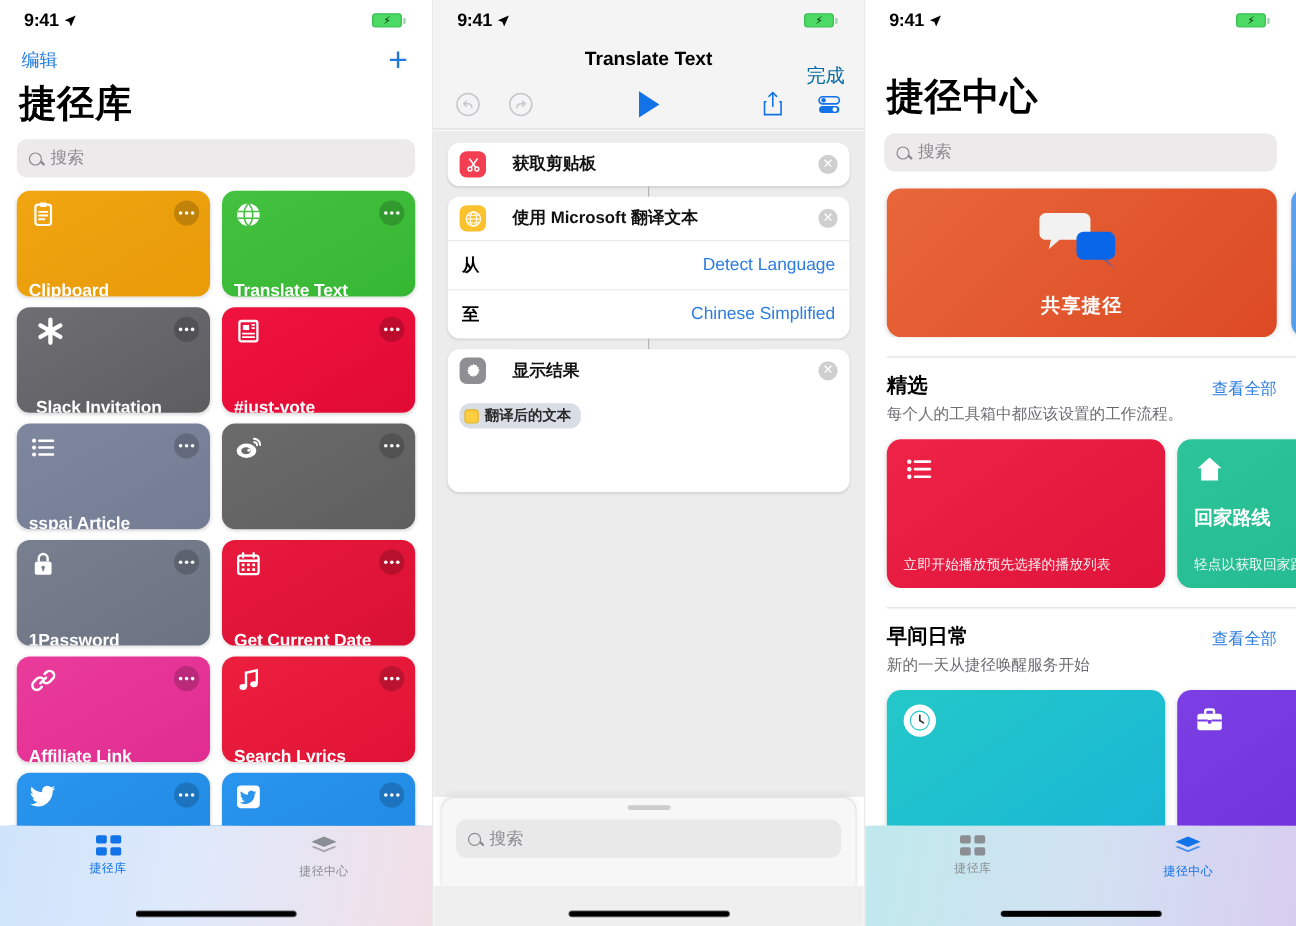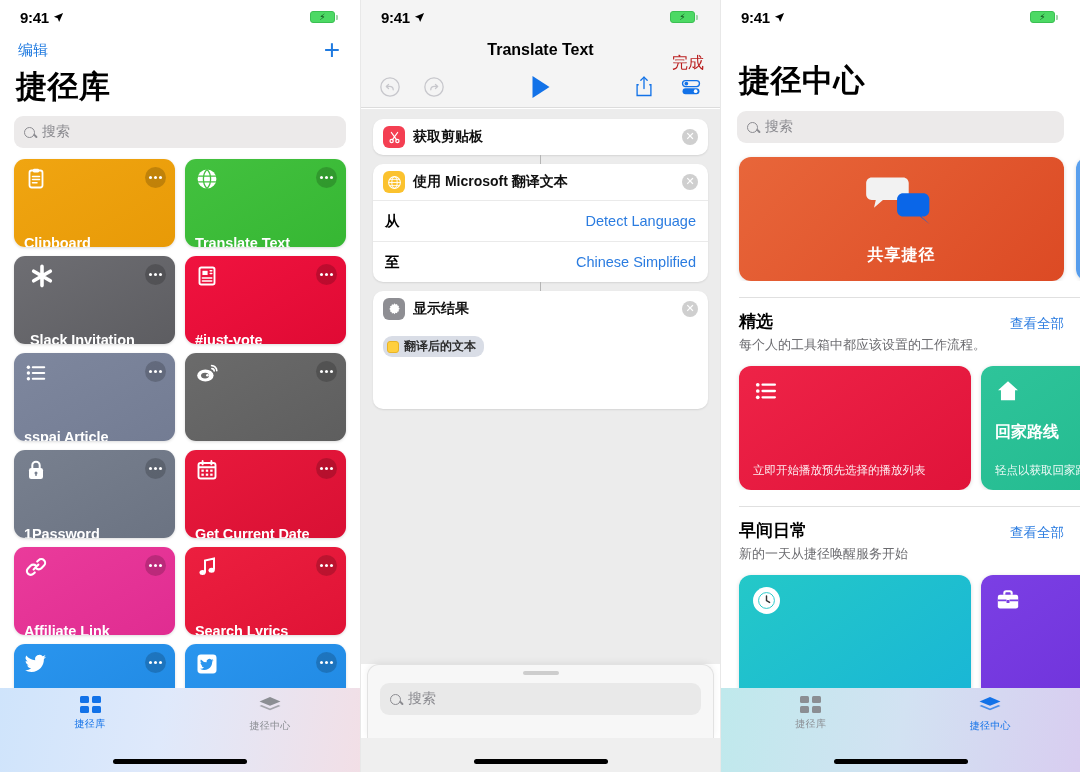--- a/index.html
+++ b/index.html
@@ -127,21 +127,21 @@
   }
 
   
   .p2-head { background: #f4f4f4; }
   .p2-nav {
     height: 32px; display: flex; align-items: center;
     justify-content: center; position: relative;
   }
   .p2-nav .p2-title { font-size: 16px; font-weight: bold; color: #000; }
   .p2-done {
-    position: absolute; right: 16px; color: #b91c1c; font-size: 16px; margin-top: 27px;
+    position: absolute; right: 16px; color: #0369a1; font-size: 16px; margin-top: 27px;
   }
   .p2-tools {
     height: 42px; display: flex; align-items: center;
     padding: 0 18px; position: relative;
     border-bottom: 1px solid #dcdcdc;
   }
   .tool-l { display: flex; gap: 22px; }
   .tool-r { position: absolute; right: 18px; display: flex; gap: 26px; align-items: center; }
   .play-btn {
     position: absolute; left: 50%; transform: translateX(-50%);
@@ -153,21 +153,21 @@
   .p2-body {
     position: absolute; top: 109px; bottom: 108px; left: 0; right: 0;
     background: #ececec; padding: 10px 12px 0 12px; overflow: hidden;
   }
   .act-card {
     background: #fff; border-radius: 10px;
     box-shadow: 0 1px 2px rgba(0,0,0,0.10);
   }
   .act-head {
     height: 36px; display: flex; align-items: center;
-    padding: 0 10px; gap: 8px; position: relative;
+    padding: 0 10px; gap: 22px; position: relative;
   }
   .act-ico {
     width: 22px; height: 22px; border-radius: 6px;
     display: flex; align-items: center; justify-content: center;
     color: #fff; flex: 0 0 auto;
   }
   .act-title { font-size: 14px; font-weight: bold; color: #111; }
   .act-x {
     position: absolute; right: 10px; width: 16px; height: 16px;
     border-radius: 50%; background: #cfcfcf; color: #fff;

